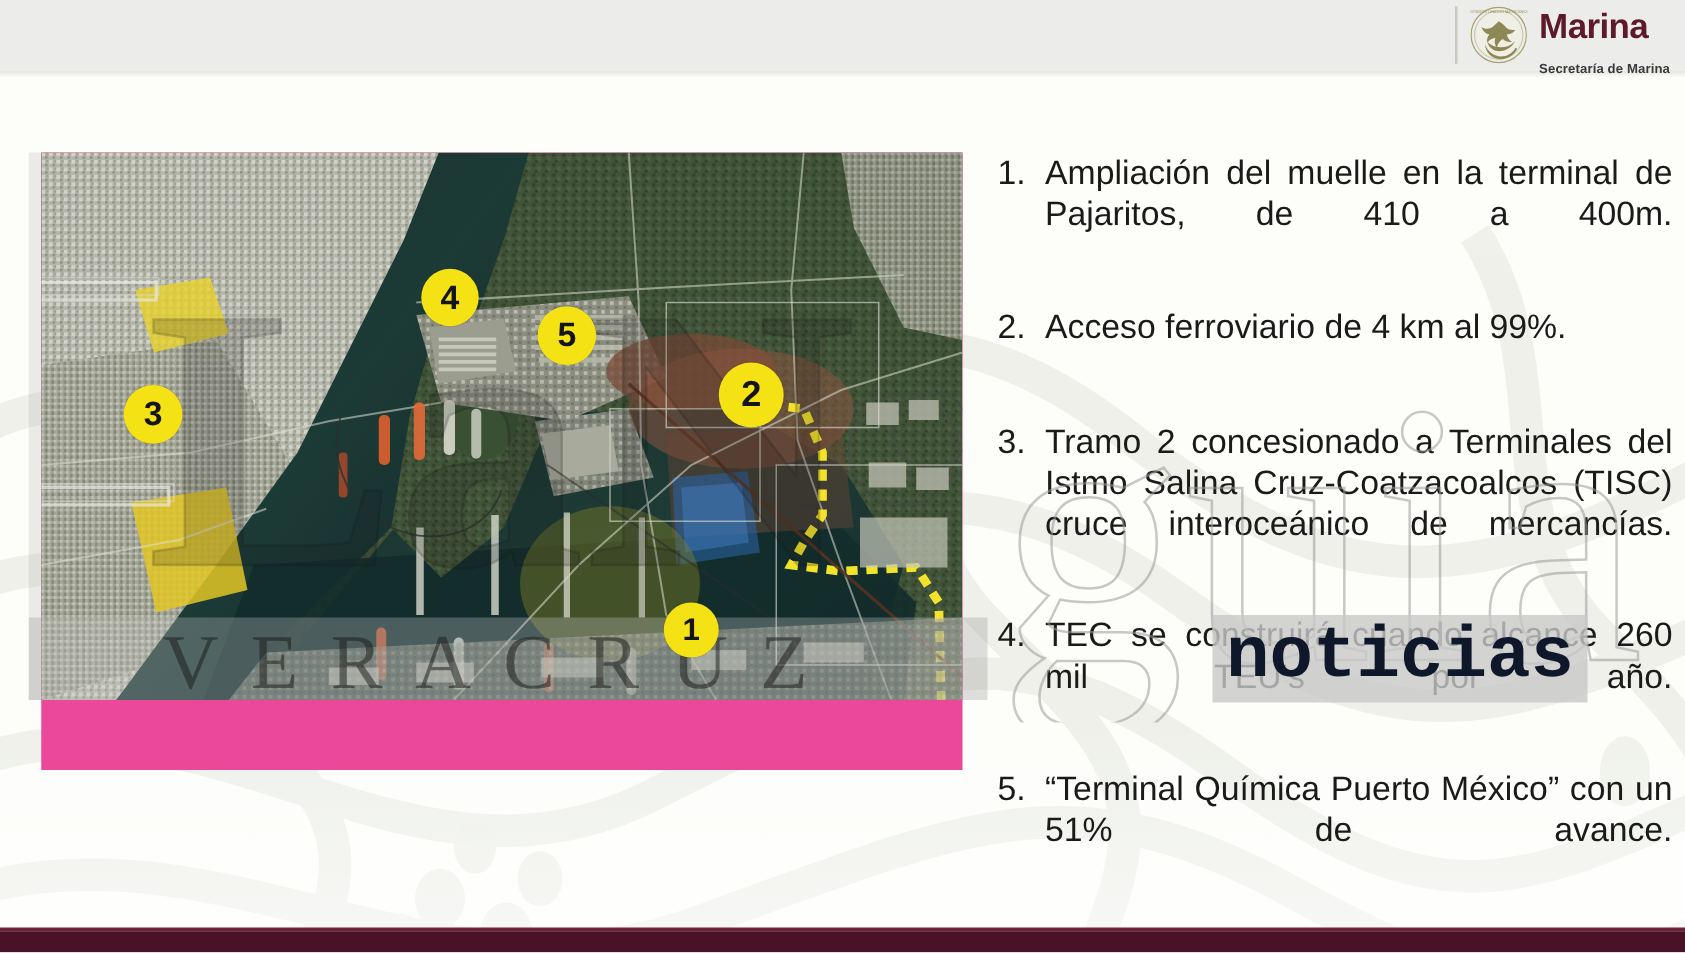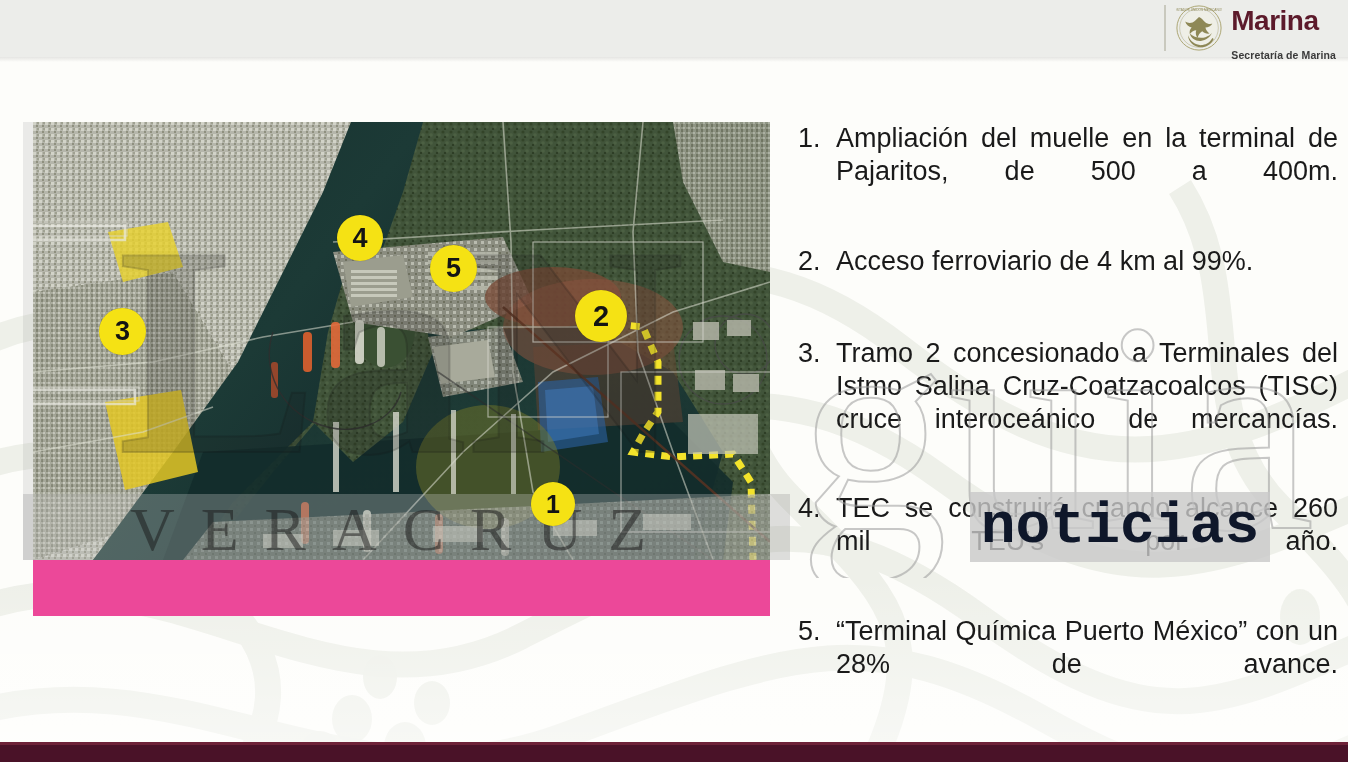--- a/index.html
+++ b/index.html
@@ -423,41 +423,41 @@
     </div>
     <div class="marker" style="left:420px;top:146px;width:47px;height:47px;margin-left:-23px;margin-top:-23px;font-size:27px;">
       <span>5</span>
     </div>
   </div>
 
   <div class="list">
 
     <div class="li">
       <div class="li-num">1.</div>
-      <div class="li-text">Ampliación del muelle en la terminal de Pajaritos, de 500 a 400m.</div>
+      <div class="li-text">Ampliación del muelle en la terminal de Pajaritos, de 410 a 400m.</div>
     </div>
 
     <div class="li" style="margin-bottom:26px;">
       <div class="li-num">2.</div>
       <div class="li-text" style="text-align:left;">Acceso ferroviario de 4 km al 99%.</div>
     </div>
 
     <div class="li">
       <div class="li-num">3.</div>
       <div class="li-text">Tramo 2 concesionado a Terminales del Istmo Salina Cruz-Coatzacoalcos (TISC) cruce interoceánico de mercancías.</div>
     </div>
 
     <div class="li">
       <div class="li-num">4.</div>
       <div class="li-text">TEC se construirá cuando alcance 260 mil TEU's por año.</div>
     </div>
 
     <div class="li">
       <div class="li-num">5.</div>
-      <div class="li-text">“Terminal Química Puerto México” con un 28% de avance.</div>
+      <div class="li-text">“Terminal Química Puerto México” con un 51% de avance.</div>
     </div>
 
   </div>
 
   <svg class="wm-guia" viewBox="0 0 560 300">
     <text x="8" y="250" font-family="Liberation Serif, serif" font-size="300" fill="none" stroke="#9a9a9a" stroke-width="2" stroke-opacity="0.55">guia</text>
   </svg>
 
   <div class="wm-noticias">
     <span>noticias</span>

